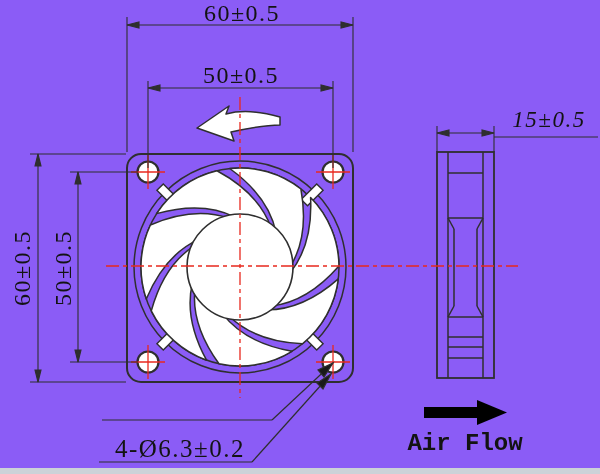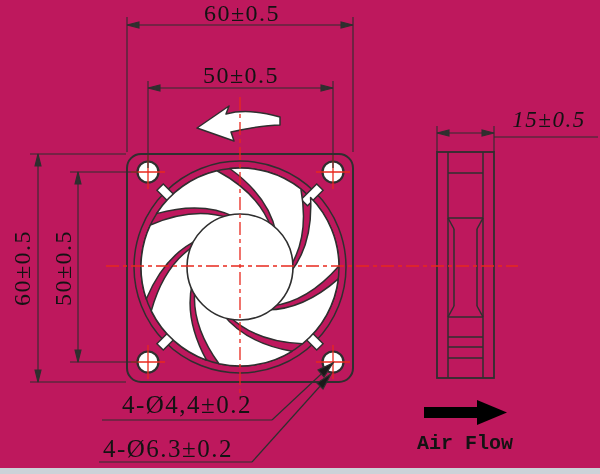--- a/index.html
+++ b/index.html
@@ -1,24 +1,24 @@
 <!DOCTYPE html>
 <html><head>
 <meta charset="utf-8">
 <style>
   html,body{margin:0;padding:0;background:#fff;}
-  .canvas{position:relative;width:600px;height:474px;background:#be185d;overflow:hidden;
+  .canvas{position:relative;width:600px;height:474px;background:#8b5cf6;overflow:hidden;
           font-family:"Liberation Serif",serif;color:#111;}
   .lbl{position:absolute;transform:translate(-50%,-50%);white-space:nowrap;
        font-family:"Liberation Serif",serif;color:#131313;letter-spacing:1.5px;}
   .rot{transform:translate(-50%,-50%) rotate(-90deg);}
   .f24{font-size:24px;}
   .f23{font-size:23px;font-style:italic;}
   .f25{font-size:25px;}
-  .mono{font-family:"Liberation Mono",monospace;font-size:20px;letter-spacing:0px;font-weight:bold;}
+  .mono{font-family:"Liberation Mono",monospace;font-size:24px;letter-spacing:0px;font-weight:bold;}
   svg{position:absolute;left:0;top:0;}
 </style>
 </head>
 <body>
 
 <div class="canvas">
 
   <svg width="600" height="474" viewBox="0 0 600 474">
 
     <g stroke="#2f2f2f" fill="none">
@@ -142,17 +142,16 @@
     </g>
 
     <rect x="0" y="468" width="600" height="6" fill="#ccd2d8"></rect>
   </svg>
 
   <div class="lbl f24" style="left:242px;top:13px;">60±0.5</div>
   <div class="lbl f24" style="left:241px;top:75px;">50±0.5</div>
   <div class="lbl f24 rot" style="left:22px;top:268px;">60±0.5</div>
   <div class="lbl f24 rot" style="left:63px;top:268px;">50±0.5</div>
   <div class="lbl f23" style="left:549px;top:120px;">15±0.5</div>
-  <div class="lbl f25" style="left:187px;top:405px;">4-Ø4,4±0.2</div>
-  <div class="lbl f25" style="left:168px;top:449px;">4-Ø6.3±0.2</div>
+  <div class="lbl f25" style="left:180px;top:449px;">4-Ø6.3±0.2</div>
   <div class="lbl mono" style="left:465px;top:443px;">Air Flow</div>
 
 </div>
 
 </body></html>

